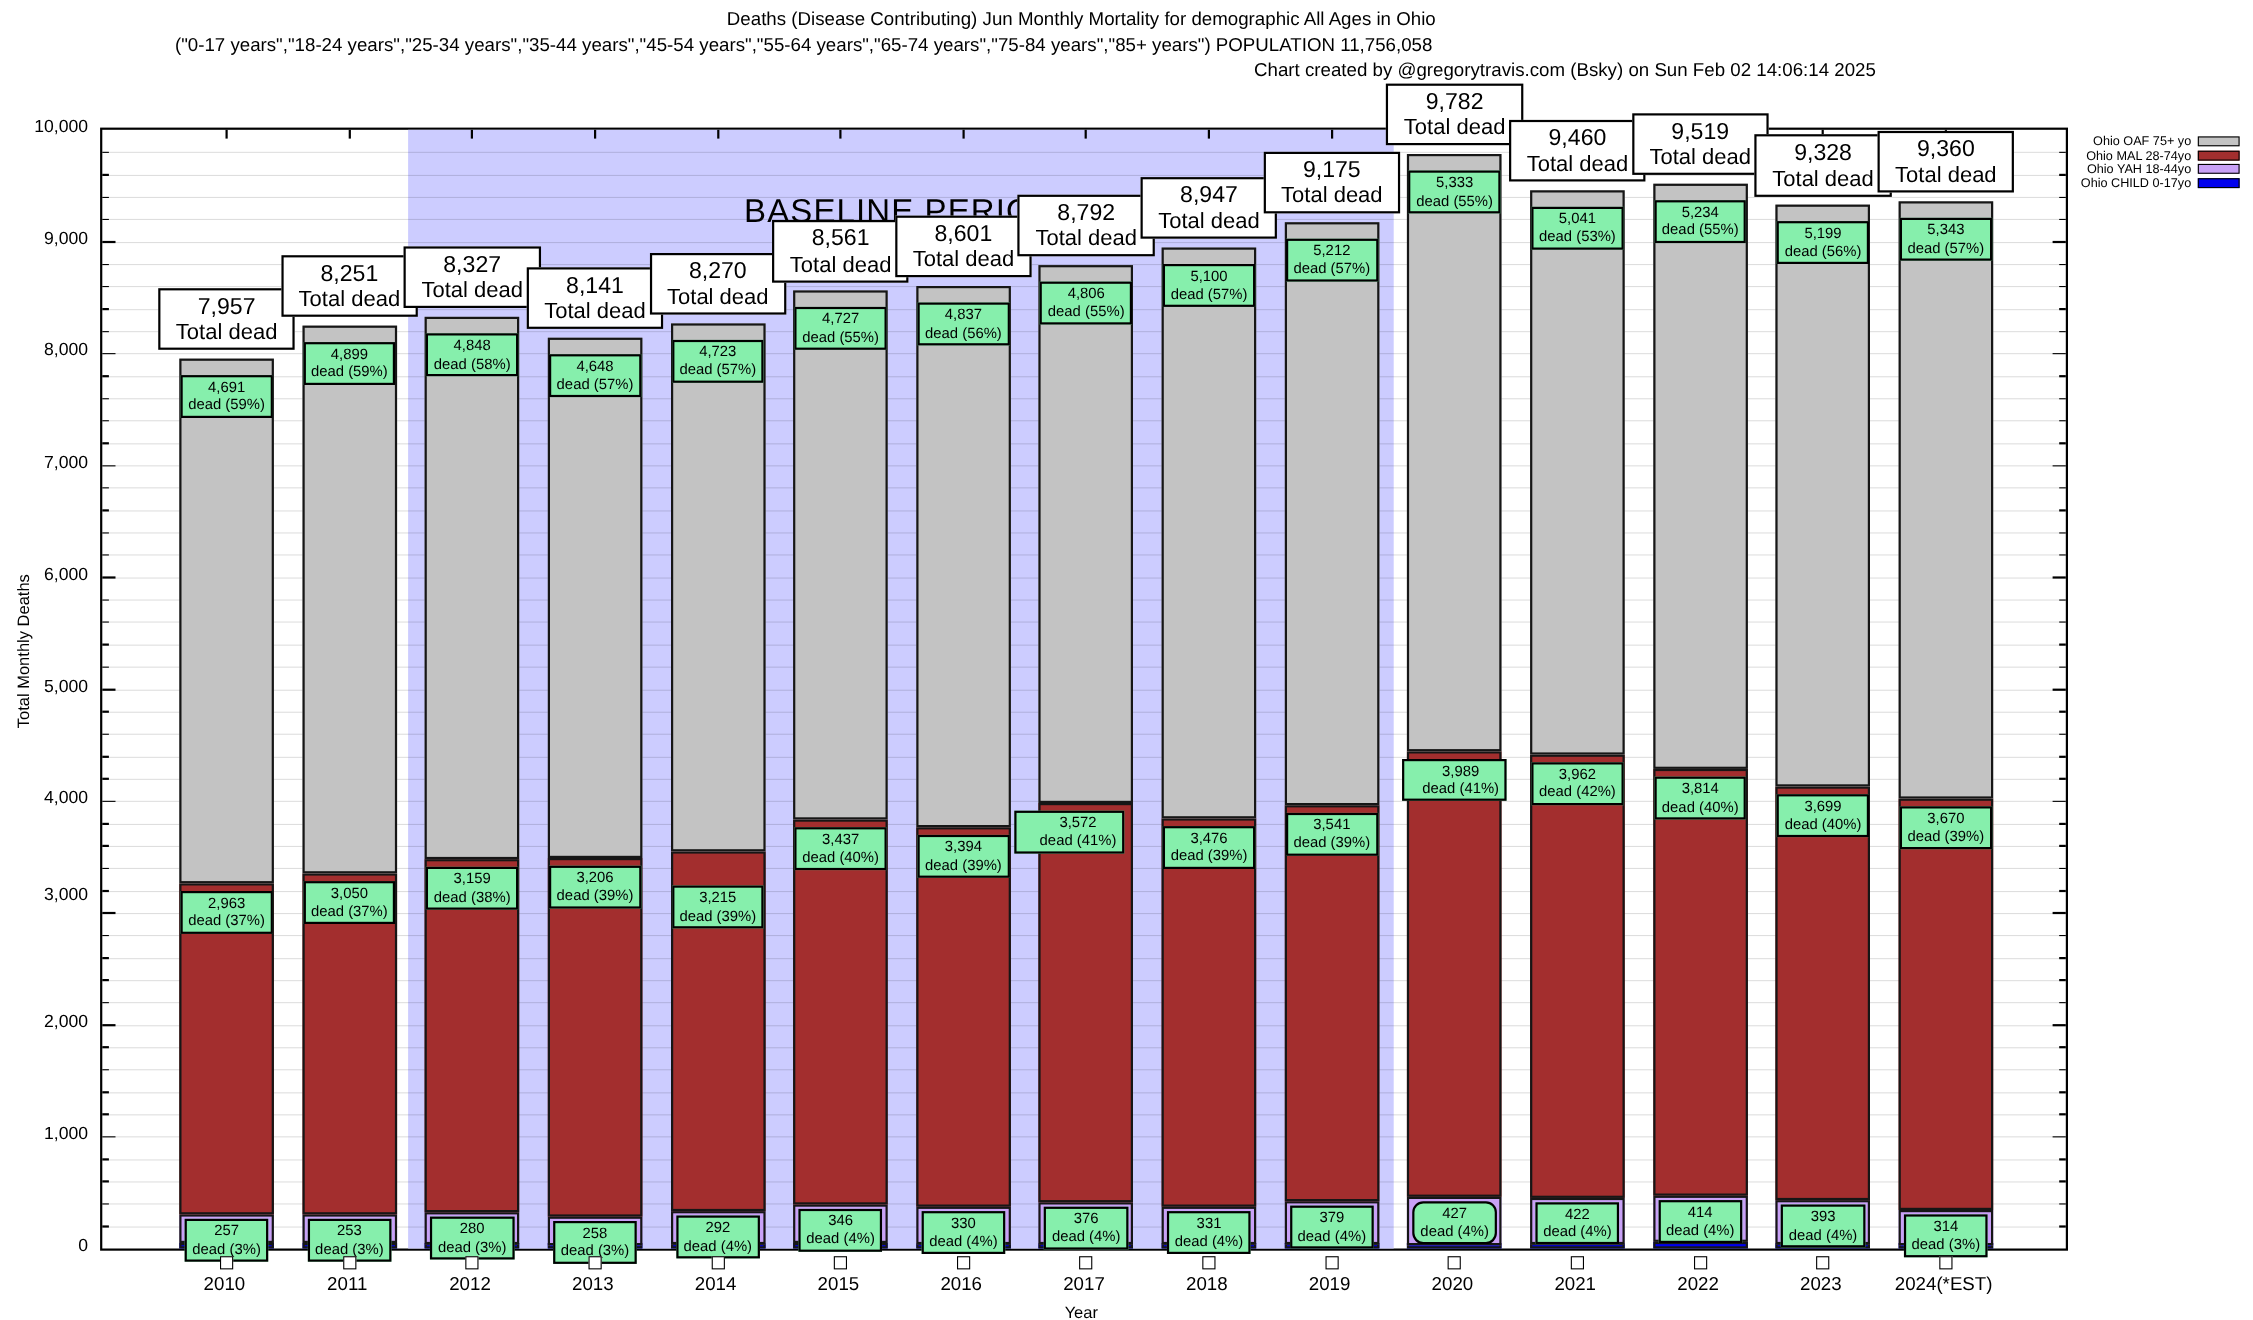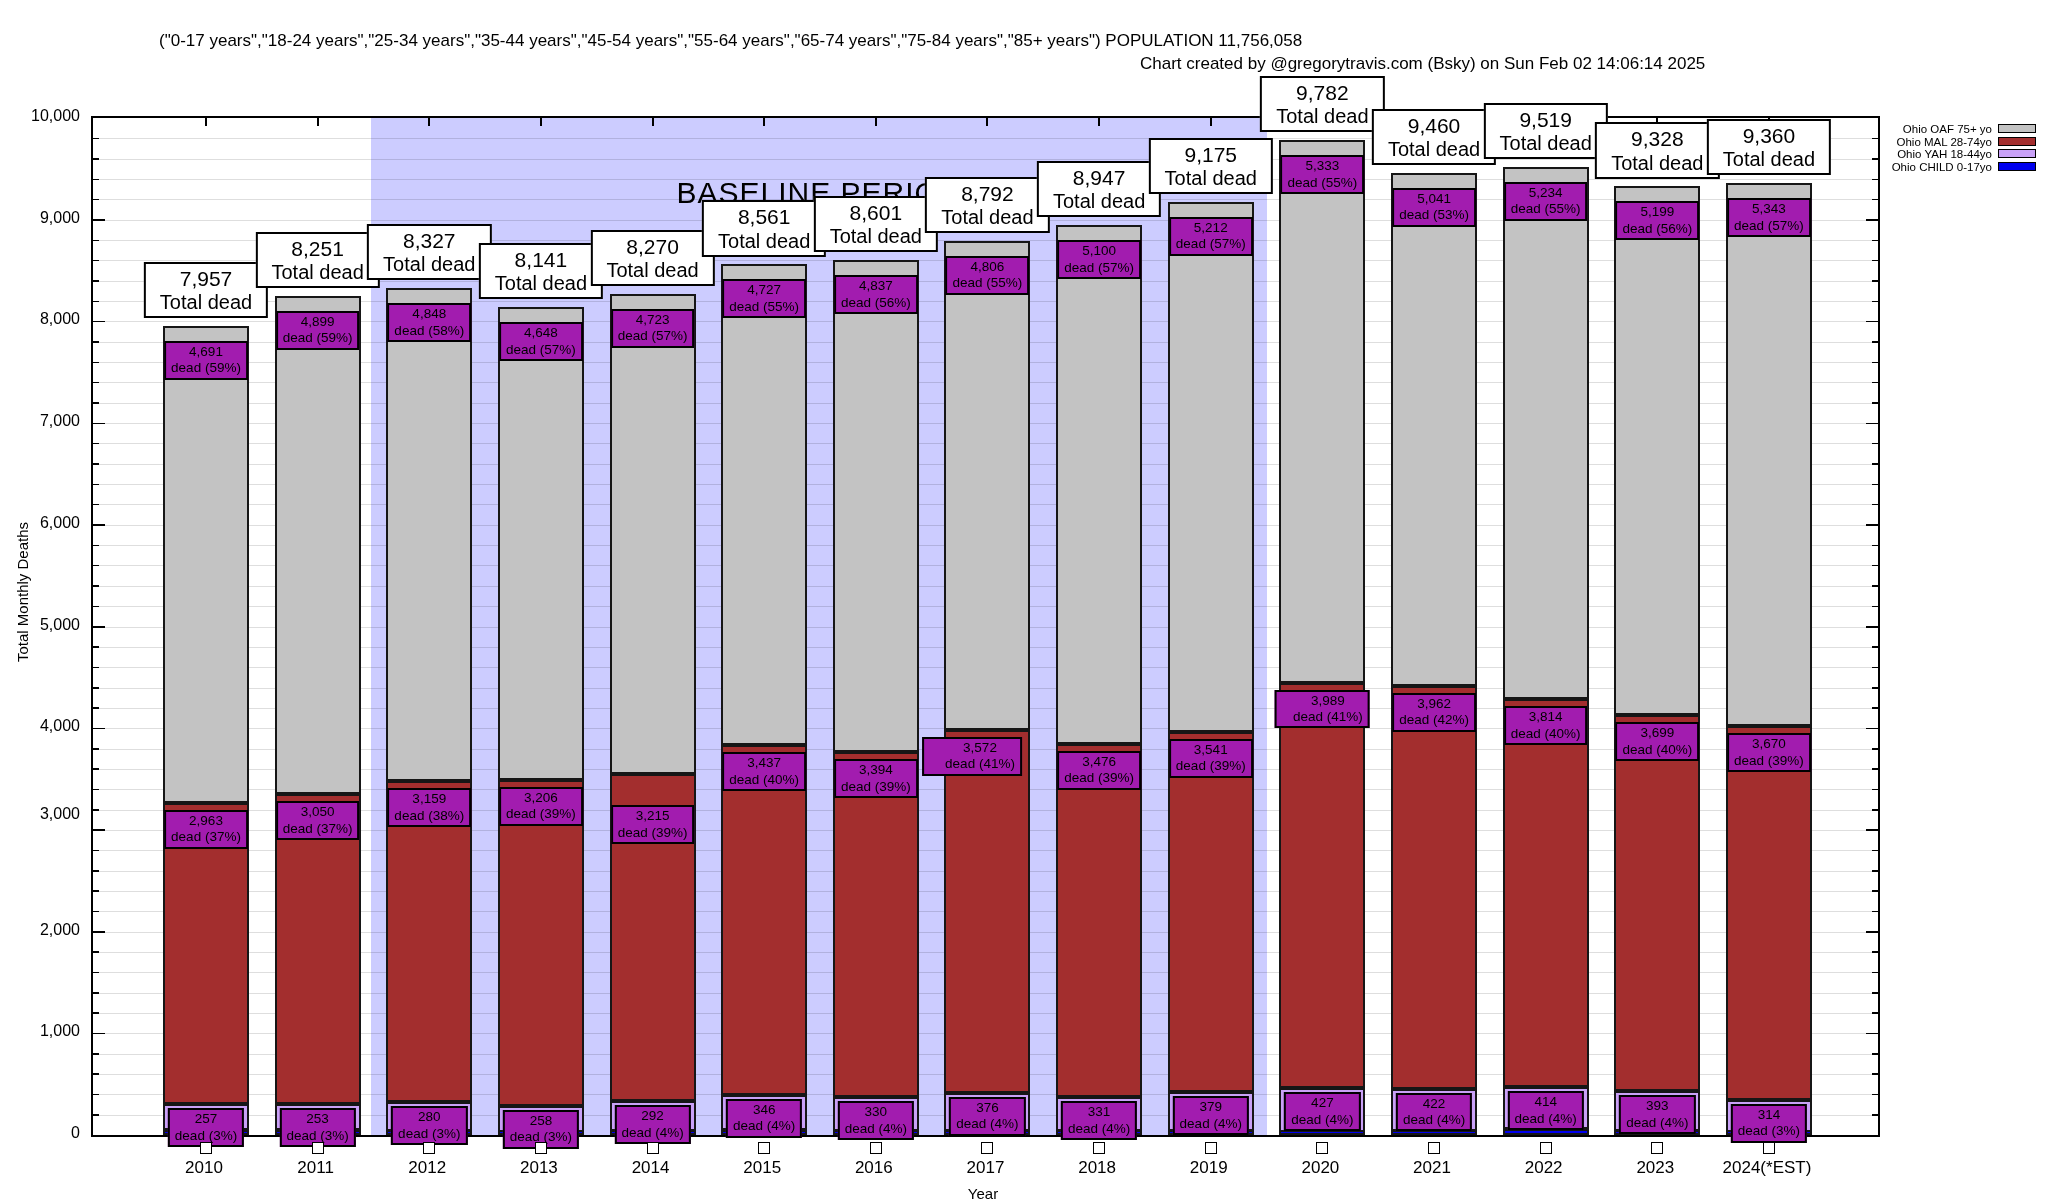--- a/index.html
+++ b/index.html
@@ -9,21 +9,21 @@
   .hline1{position:absolute;top:8px;left:0;width:1966px;text-align:center;font-size:17px;}
   .hline2{position:absolute;top:31px;left:159px;font-size:17px;white-space:nowrap;}
   .hline3a{position:absolute;top:54px;left:158px;font-size:17px;white-space:nowrap;}
   .hline3b{position:absolute;top:54px;left:1140px;font-size:17px;white-space:nowrap;}
 
   #plot{position:absolute;left:91px;top:116px;width:1785px;height:1017px;border:2px solid #000;overflow:visible;}
   .grid{position:absolute;left:0;width:100%;height:1px;background:rgba(0,0,0,0.13);}
   .shade{position:absolute;top:0;height:100%;background:#ccccff;}
   .tick{position:absolute;background:#000;}
   .seg{position:absolute;box-sizing:border-box;border:2px solid #161616;}
-  .segbox{position:absolute;transform:translateX(-50%);background:#a21caf;border:2px solid #000;
+  .segbox{position:absolute;transform:translateX(-50%);background:#86efac;border:2px solid #000;
           padding:1px 5px;font-size:13.5px;line-height:1.22;text-align:center;white-space:nowrap;}
   .totalbox{position:absolute;transform:translateX(-50%);background:#fff;border:2px solid #000;
             padding:2px 14px;text-align:center;white-space:nowrap;}
   .totalbox .tnum{font-size:21px;line-height:1.2;}
   .totalbox .tlab{font-size:20px;line-height:1.15;}
   .marker{position:absolute;width:12px;height:12px;background:#fff;border:1.5px solid #000;box-sizing:border-box;}
   .baseline-label{position:absolute;font-size:30px;letter-spacing:1px;white-space:nowrap;transform:translateX(-50%);}
 
   .ylab{position:absolute;left:0;width:80px;text-align:right;font-size:16px;}
   .xlab{position:absolute;width:120px;text-align:center;font-size:17px;}
@@ -33,20 +33,21 @@
 
   #legend{position:absolute;top:123px;left:1700px;width:340px;}
   .lrow{position:absolute;height:12px;left:0;width:340px;}
   .ltext{position:absolute;right:48px;top:0;font-size:11.5px;line-height:12px;white-space:nowrap;}
   .lswatch{position:absolute;right:4px;top:1px;width:38px;height:9px;border:1px solid #000;box-sizing:border-box;}
 </style>
 </head>
 <body>
 
 <div id="canvas">
+  <div class="hline1">Deaths (Disease Contributing) Jun Monthly Mortality for demographic All Ages in Ohio</div>
   <div class="hline2">("0-17 years","18-24 years","25-34 years","35-44 years","45-54 years","55-64 years","65-74 years","75-84 years","85+ years") POPULATION 11,756,058</div>
   <div class="hline3b">Chart created by @gregorytravis.com (Bsky) on Sun Feb 02 14:06:14 2025</div>
 
   <div class="yaxis-title">Total Monthly Deaths</div>
   <div class="xaxis-title">Year</div>
 
   <div id="plot">
       <div class="shade" style="left: 278.28px; width: 895.48px; background: rgb(204, 204, 255);"></div>
       <div class="grid" style="top: 996.66px;"></div>
       <div class="grid" style="top: 976.32px;"></div>
@@ -418,21 +419,21 @@
       </div>
       <div class="totalbox" style="left: 1117.76px; top: 19.9025px;">
         <div class="tnum">9,175</div>
         <div class="tlab">Total dead</div>
       </div>
       <div class="marker" style="left: 1111.76px; top: 1024px;"></div>
       <div class="seg" style="left: 1186.4px; top: 1012px; width: 86px; height: 5px; background: rgb(0, 0, 238);"></div>
       <div class="seg" style="left: 1186.4px; top: 970.218px; width: 86px; height: 43.4259px; background: rgb(201, 161, 247);"></div>
       <div class="seg" style="left: 1186.4px; top: 564.537px; width: 86px; height: 405.681px; background: rgb(163, 46, 46);"></div>
       <div class="seg" style="left: 1186.4px; top: 22.1706px; width: 86px; height: 542.366px; background: rgb(195, 195, 195);"></div>
-      <div class="segbox" style="left: 1229.4px; top: 974.218px;">
+      <div class="segbox" style="left: 1229.4px; top: 974.218px; border-radius: 10px;">
         <div>427</div>
         <div>dead (4%)</div>
       </div>
       <div class="segbox" style="left: 1229.4px; top: 571.537px; padding-left: 16px;">
         <div>3,989</div>
         <div>dead (41%)</div>
       </div>
       <div class="segbox" style="left: 1229.4px; top: 37.1706px;">
         <div>5,333</div>
         <div>dead (55%)</div>

